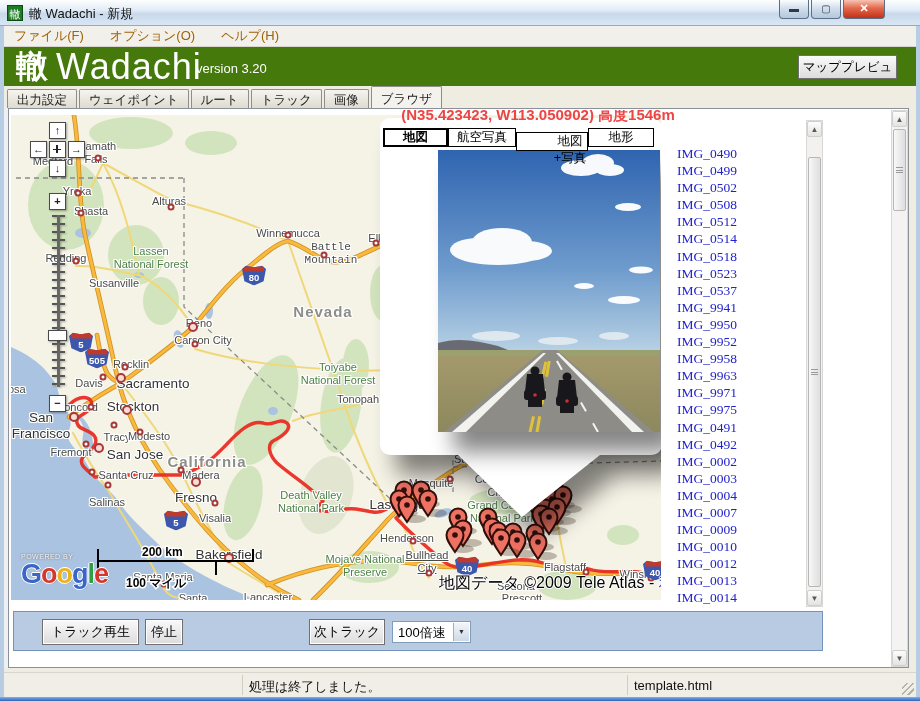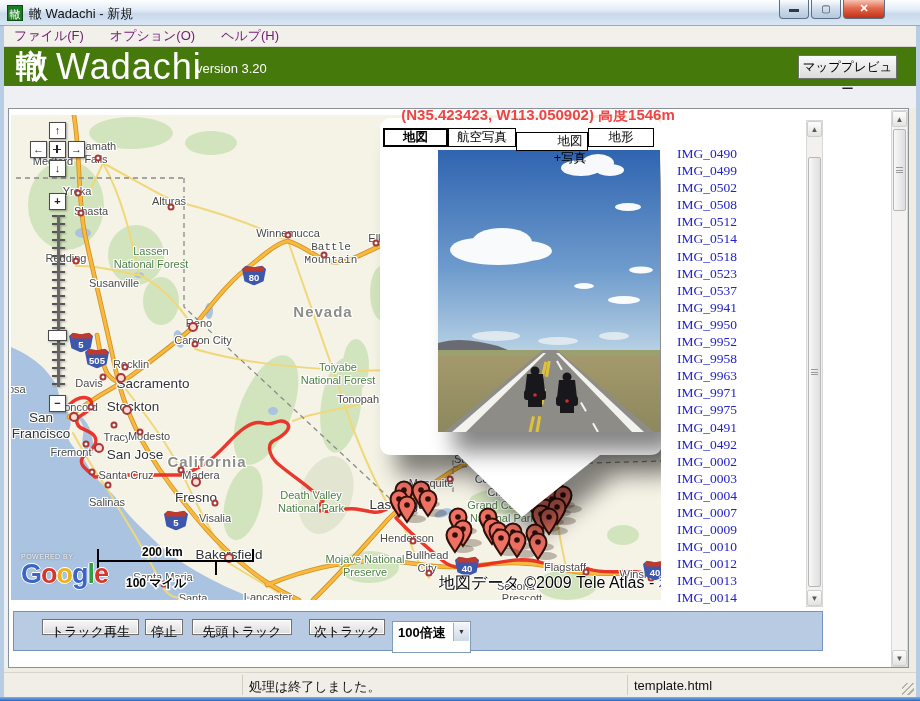--- a/index.html
+++ b/index.html
@@ -18,21 +18,21 @@
     color:#2a3a4a;font-size:10px;text-align:center;line-height:17px;}
   #btn-min{left:779px;width:30px;} #btn-max{left:811px;width:30px;}
   #btn-close{left:843px;width:42px;background:linear-gradient(180deg,#f7c3b4,#e3694c 45%,#c23015);
     color:#fff;font-weight:bold;font-size:11px;}
   .sideedge{position:absolute;top:26px;width:4px;height:671px;background:#b6cde4;}
   #bottomedge{position:absolute;left:0;top:697px;width:920px;height:4px;
     background:linear-gradient(180deg,#7db0e8,#2a66c0);}
 
   #menubar{position:absolute;left:4px;top:26px;width:912px;height:21px;background:#f2f0ea;
     border-bottom:1px solid #d8d5cc;display:flex;align-items:center;padding-left:10px;gap:26px;}
-  .menuitem{font-size:13px;color:#701a75;}
+  .menuitem{font-size:13px;color:#a16207;}
 
   #greenband{position:absolute;left:4px;top:47px;width:912px;height:39px;background:#45790b;}
   #app-kanji{position:absolute;left:12px;top:0px;color:#fff;font-size:32px;font-weight:bold;line-height:39px;}
   #app-name{position:absolute;left:52px;top:0px;color:#fff;font-size:36px;line-height:39px;letter-spacing:1px;}
   #app-version{position:absolute;left:192px;top:14px;color:#fff;font-size:13px;}
   #mapPreviewBtn{position:absolute;right:19px;top:8px;width:99px;height:24px;font-size:12.5px;
     background:linear-gradient(180deg,#fafafa,#dcdcdc);border:1px solid #6f6f6f;text-align:center;
     line-height:22px;box-shadow:1px 1px 0 rgba(255,255,255,.6) inset;}
 
   #tabbar{position:absolute;left:4px;top:86px;width:912px;height:22px;background:#efece2;
@@ -120,24 +120,24 @@
   .sb .thumb{position:absolute;left:1px;width:13px;background:linear-gradient(90deg,#f8f8f8,#dedede);
     border:1px solid #b7b7b5;border-radius:2px;}
   .sb .thumb::after{content:"";position:absolute;left:2px;right:2px;top:50%;margin-top:-3px;height:6px;
     background:repeating-linear-gradient(to bottom,#9a9a9a 0 1px,transparent 1px 2.6px);}
   #innerSB{left:796px;top:10px;width:17px;height:487px;}
   #outerSB{left:882px;top:1px;width:17px;height:557px;background:#f4f3f2;}
 
   
   #ctrlbar{position:absolute;left:3px;top:501px;width:810px;height:40px;background:#b9cbe2;
     border:1px solid #7294bc;}
-  .pbtn{position:absolute;top:7px;height:16px;background:linear-gradient(180deg,#f9f9f9,#dcdcdc);
+  .pbtn{position:absolute;top:7px;height:26px;background:linear-gradient(180deg,#f9f9f9,#dcdcdc);
     border:1px solid #707070;font-size:13px;text-align:center;box-shadow:0 0 0 1px #fff inset;}
-  #combo{position:absolute;left:378px;top:9px;width:79px;height:32px;background:#fff;
-    border:1px solid #7f9db9;font-size:13px;font-weight:bold;}
+  #combo{position:absolute;left:378px;top:9px;width:79px;height:22px;background:#fff;
+    border:1px solid #7f9db9;font-size:13px;}
   #comboVal{position:absolute;left:5px;top:2px;}
   #comboBtn{position:absolute;right:1px;top:1px;width:16px;height:18px;
     background:linear-gradient(180deg,#f2f6fa,#cfd9e6);border-left:1px solid #9ab0c8;
     font-size:7px;color:#333;text-align:center;line-height:18px;}
 
   
   #statusbar{position:absolute;left:4px;top:672px;width:912px;height:25px;background:#f0eee6;
     border-top:1px solid #d8d5ca;font-size:13px;color:#111;}
   .scell{position:absolute;top:2px;bottom:2px;border-left:1px solid #cfccc0;padding:3px 6px 0;}
   #scell1{left:0;width:238px;border-left:none;}
@@ -167,20 +167,28 @@
     <span class="menuitem">ヘルプ(H)</span>
   </div>
 
   <div id="greenband">
     <span id="app-kanji">轍</span>
     <span id="app-name">Wadachi</span>
     <span id="app-version">version 3.20</span>
     <div id="mapPreviewBtn">マッププレビュー</div>
   </div>
 
+  <div id="tabbar">
+    <div class="tab">出力設定</div>
+    <div class="tab">ウェイポイント</div>
+    <div class="tab">ルート</div>
+    <div class="tab">トラック</div>
+    <div class="tab">画像</div>
+    <div class="tab active">ブラウザ</div>
+  </div>
   <div id="workarea-r"></div>
   <div id="workarea-b"></div>
 
   <div id="panel">
     <div id="page">
 
       <div id="map">
         <svg class="base" width="650" height="485" viewBox="0 0 650 485">
           <rect x="0" y="0" width="650" height="485" fill="#f5f2e6"></rect>
 
@@ -297,21 +305,21 @@
             <div class="mlabel big" style="left: 218px; top: 432px;">Bakersfield</div>
             <div class="mlabel" style="left: 152px; top: 456px;">Santa Maria</div>
             <div class="mlabel" style="left: 182px; top: 477px;">Santa</div>
             <div class="mlabel" style="left: 257px; top: 476px;">Lancaster</div>
             <div class="mlabel" style="left: 420px; top: 362px;">Mesquite</div>
             <div class="mlabel" style="left: 468px; top: 338px;">St George</div>
             <div class="mlabel" style="left: 509px; top: 343px;">Kanab</div>
             <div class="mlabel" style="left: 486px; top: 358px;">Colorado<br>City</div>
             <div class="mlabel big" style="left: 390px; top: 382px;">Las Vegas</div>
             <div class="mlabel" style="left: 396px; top: 417px;">Henderson</div>
-            <div class="mlabel" style="left: 416px; top: 434px;">Bullhead<br>City</div>
+            <div class="mlabel" style="left: 416px; top: 434px; text-decoration: underline;">Bullhead<br>City</div>
             <div class="mlabel" style="left: 554px; top: 446px;">Flagstaff</div>
             <div class="mlabel" style="left: 629px; top: 453px;">Winslow</div>
             <div class="mlabel" style="left: 505px; top: 465px;">Sedona</div>
             <div class="mlabel" style="left: 511px; top: 477px;">Prescott</div>
             <div class="mlabel state" style="left: 312px; top: 188px;">Nevada</div>
             <div class="mlabel state" style="left: 196px; top: 338px;">California</div>
             <div class="mlabel park" style="left: 140px; top: 130px;">Lassen<br>National Forest</div>
             <div class="mlabel park" style="left: 327px; top: 246px;">Toiyabe<br>National Forest</div>
             <div class="mlabel park" style="left: 300px; top: 374px;">Death Valley<br>National Park</div>
             <div class="mlabel park" style="left: 354px; top: 438px;">Mojave National<br>Preserve</div>
@@ -625,21 +633,20 @@
 
       <div class="sb" id="innerSB">
         <div class="arr" style="top:0;">▲</div>
         <div class="thumb" style="top:36px;height:430px;"></div>
         <div class="arr" style="bottom:0;">▼</div>
       </div>
 
       <div id="ctrlbar">
         <div class="pbtn" style="left:28px;width:97px;line-height:24px;">トラック再生</div>
         <div class="pbtn" style="left:131px;width:38px;line-height:24px;">停止</div>
-        <div class="pbtn" style="left:178px;width:100px;line-height:24px;">先頭トラック</div>
         <div class="pbtn" style="left:295px;width:76px;line-height:24px;">次トラック</div>
         <div id="combo">
           <span id="comboVal">100倍速</span>
           <span id="comboBtn">▼</span>
         </div>
       </div>
     </div>
 
     <div class="sb" id="outerSB">
       <div class="arr" style="top:0;">▲</div>

